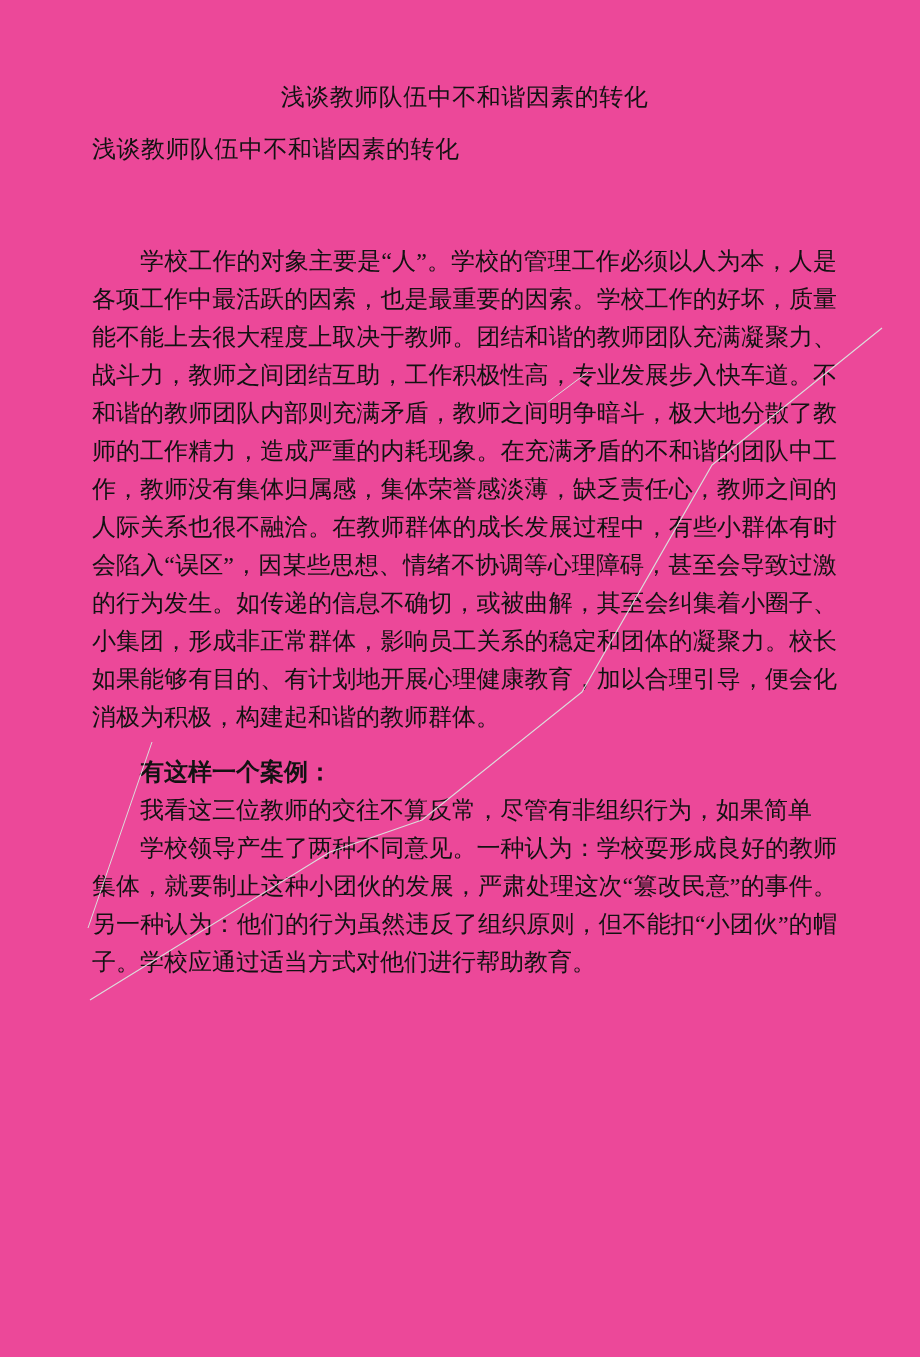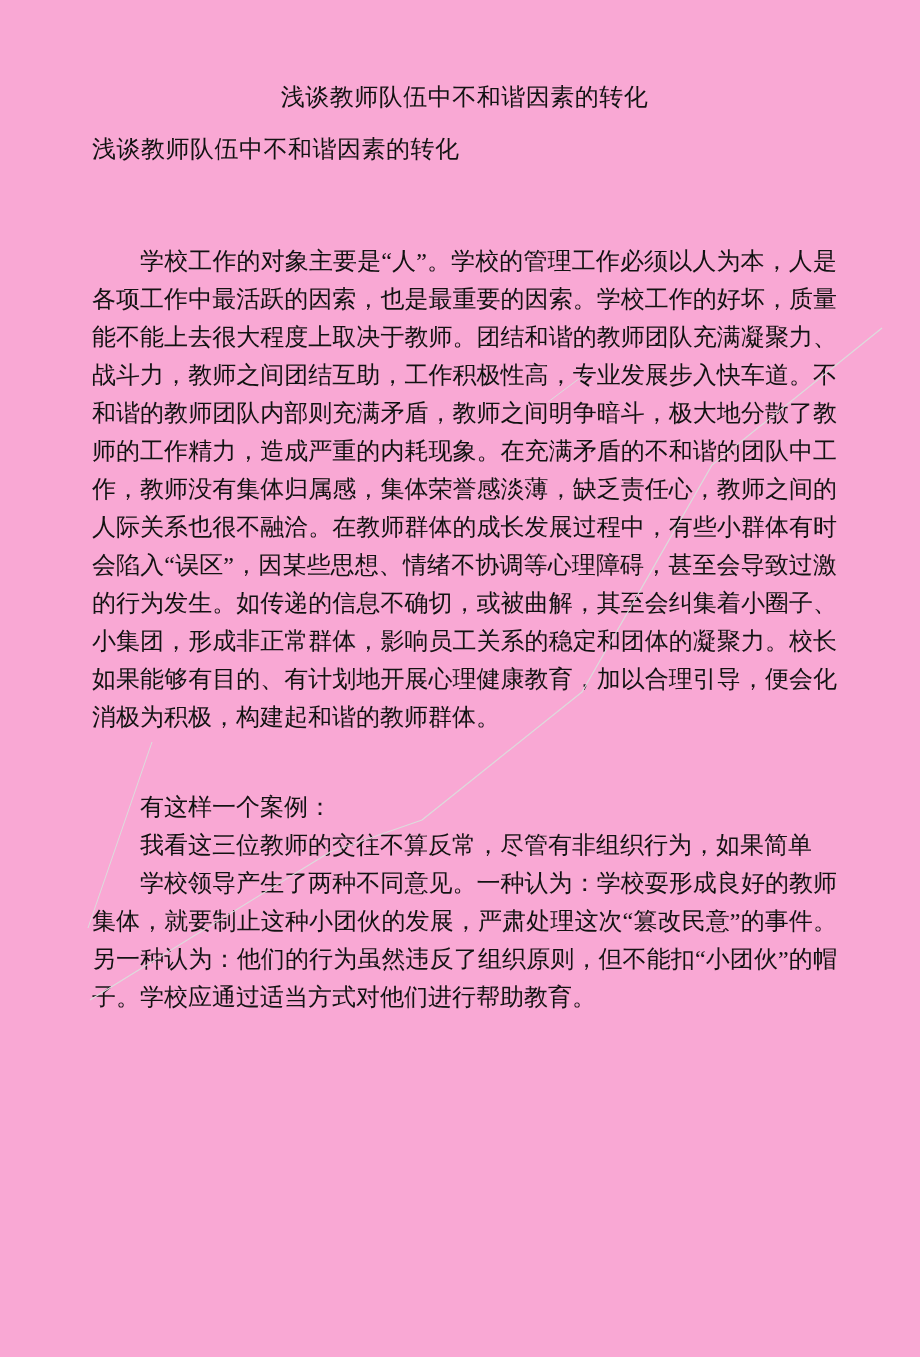--- a/index.html
+++ b/index.html
@@ -6,21 +6,21 @@
     margin: 0;
     padding: 0;
     background: #ffffff;
   }
   .page {
     position: relative;
     width: 920px;
     height: 1357px;
     box-sizing: border-box;
     padding: 78px 83px 0 92px;
-    background: #f9a8d4;
+    background: #ec4899;
     overflow: hidden;
     color: #121212;
     font-family: "Liberation Serif", "DejaVu Serif", serif;
   }
   .crease {
     position: absolute;
     top: 0; left: 0;
     width: 920px; height: 1357px;
     pointer-events: none;
   }
@@ -42,21 +42,21 @@
   }
   .para {
     margin: 0;
     font-size: 24px;
     line-height: 38px;
     text-align: justify;
     text-justify: inter-ideograph;
   }
   .indent { text-indent: 2em; }
   .para-first { margin-top: 74px; }
-  .para-case-lead { margin-top: 52px; }
+  .para-case-lead { margin-top: 17px; font-weight: bold; }
 </style>
 </head>
 <body>
 
 <div class="page">
 
   <svg class="crease" viewBox="0 0 920 1357" xmlns="http://www.w3.org/2000/svg">
     <path d="M 882 328 L 712 465 L 582 692 L 422 820 L 330 852 L 90 1000" fill="none" stroke="#dcdcdc" stroke-width="1.2" stroke-linejoin="round"></path>
     <path d="M 152 742 L 88 928" fill="none" stroke="#dcdcdc" stroke-width="1" stroke-linejoin="round"></path>
     <path d="M 588 372 L 548 402" fill="none" stroke="#dcdcdc" stroke-width="1"></path>

